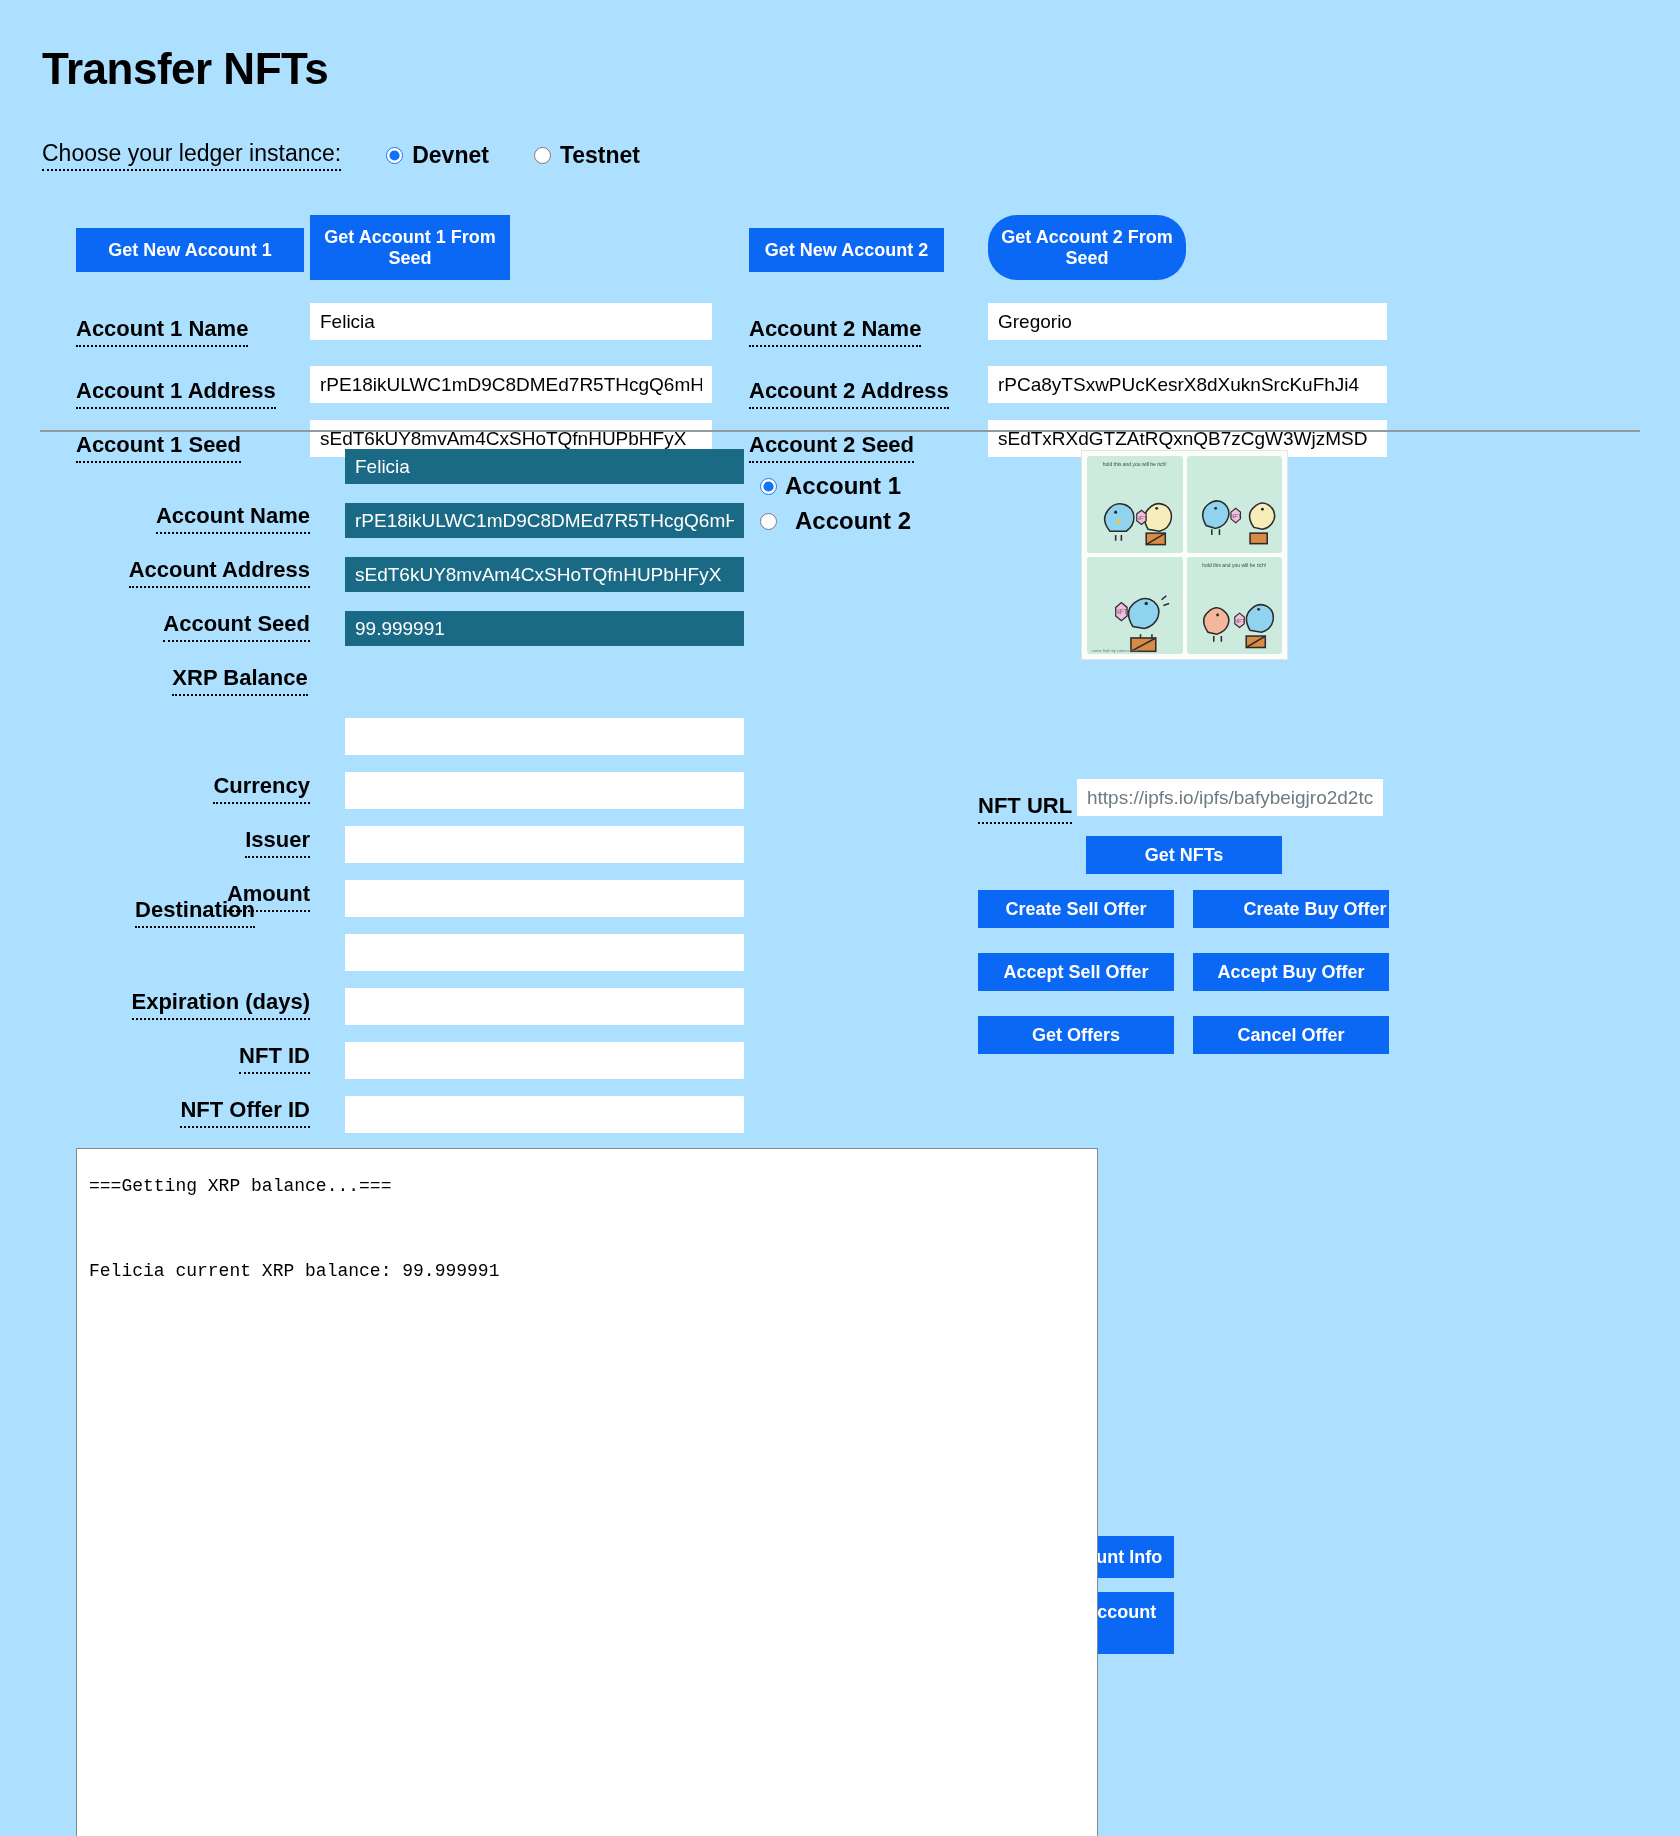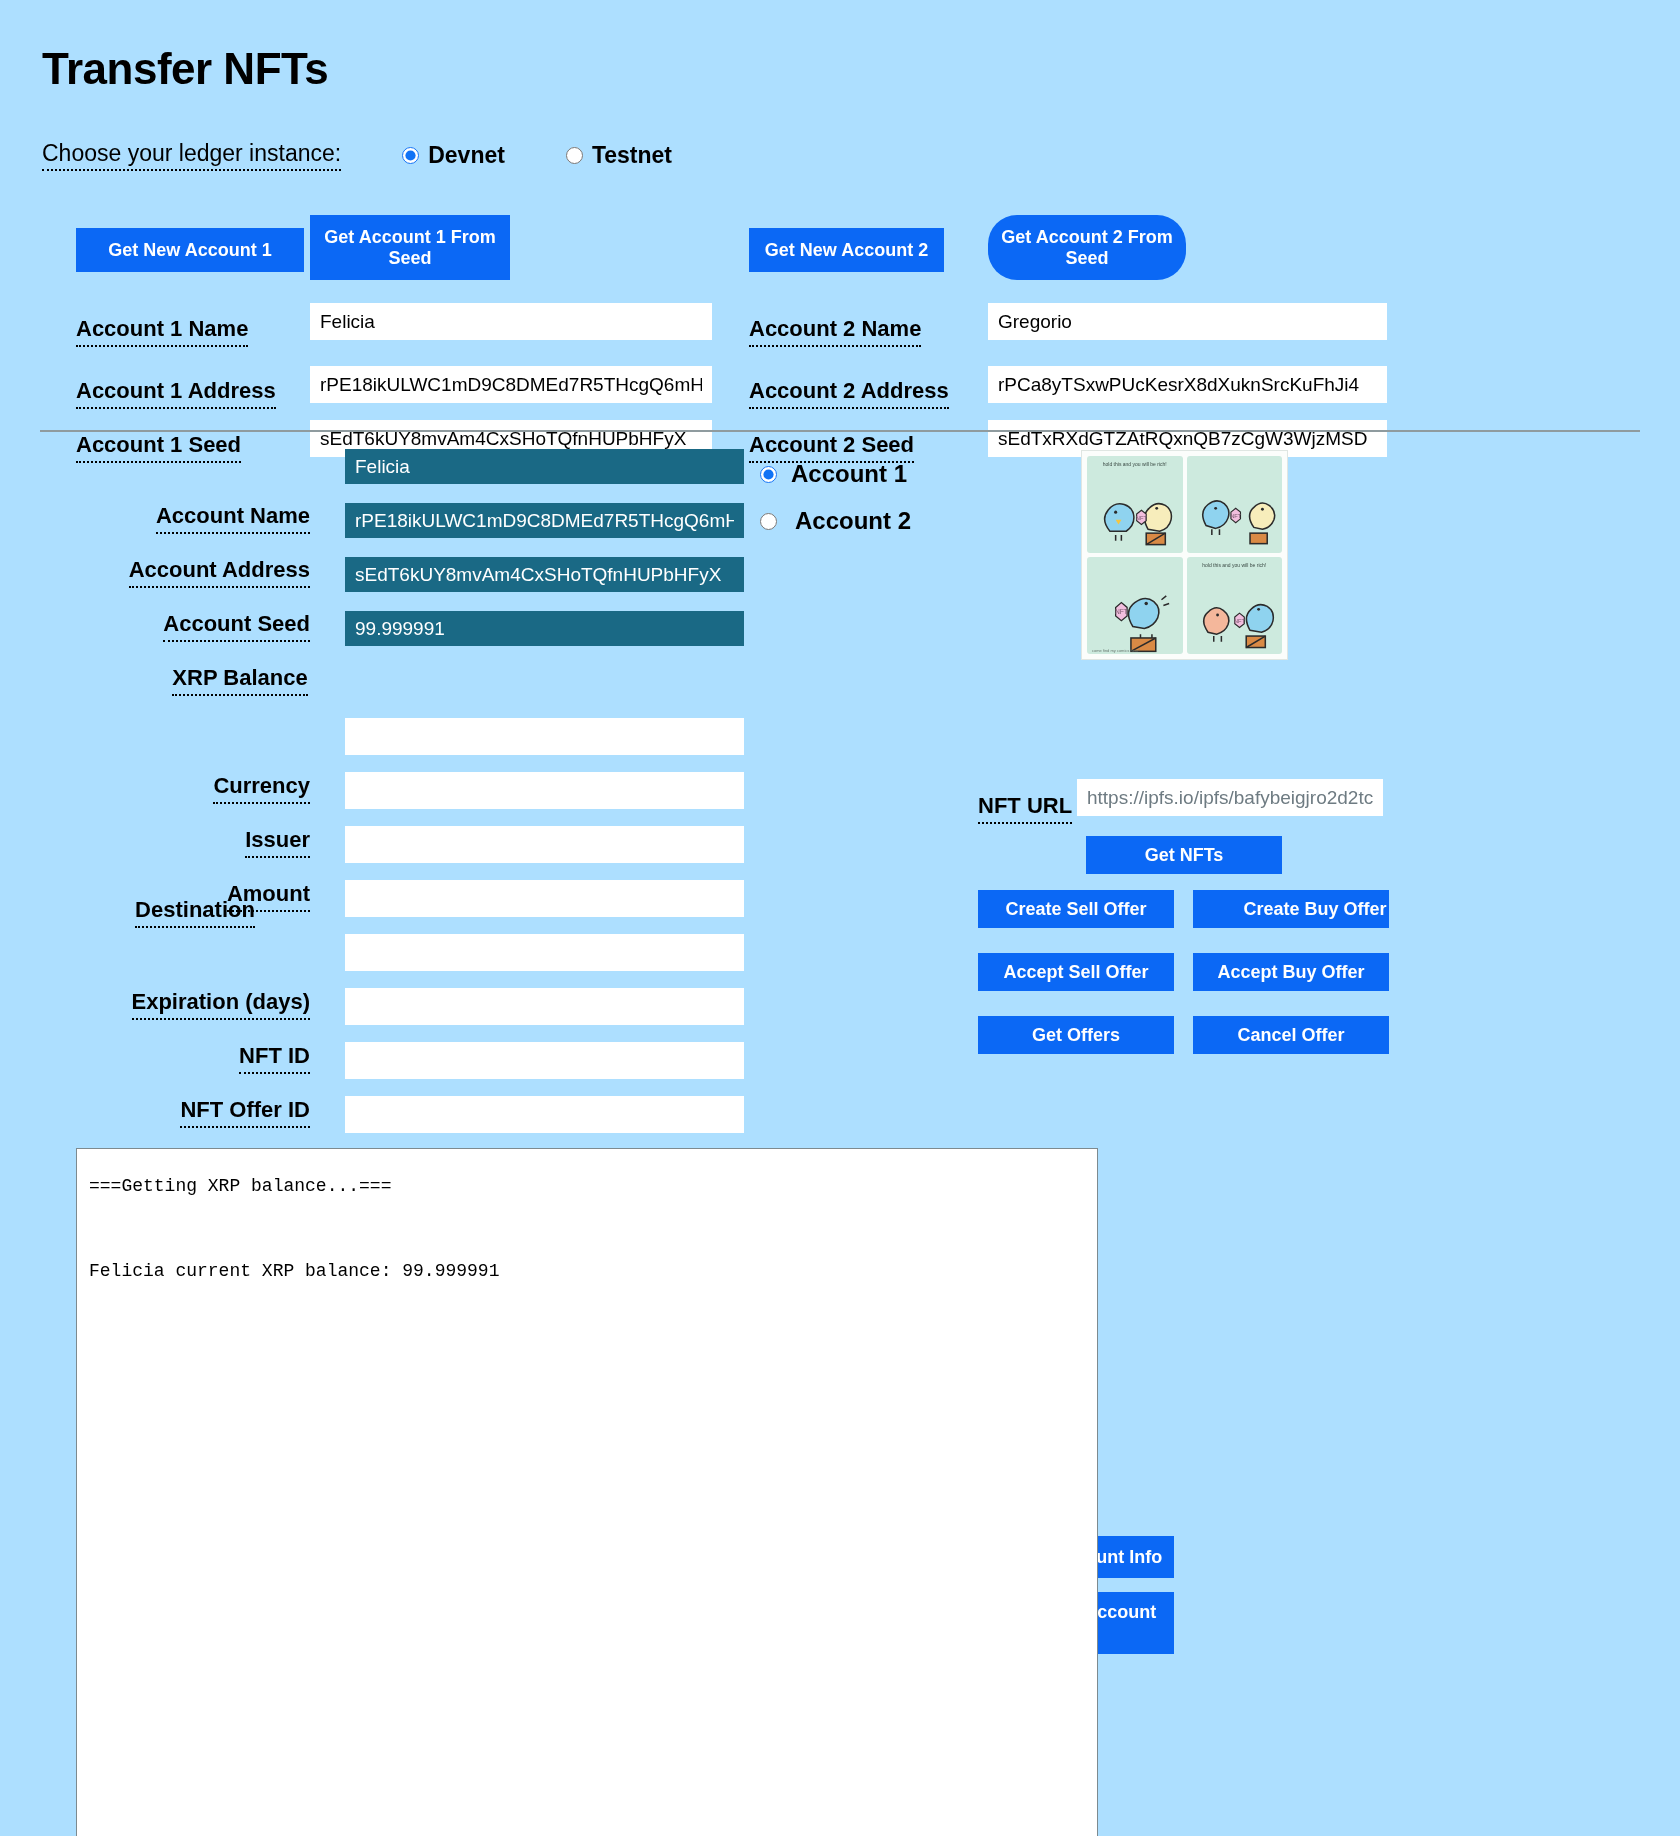--- a/index.html
+++ b/index.html
@@ -15,21 +15,21 @@
 
   
   .page-title{
     position:absolute; left:42px; top:44px;
     font-size:44px; font-weight:bold; letter-spacing:-0.5px;
   }
 
   
   .ledger-row{
     position:absolute; left:42px; top:140px;
-    display:flex; align-items:center; gap:16px;
+    display:flex; align-items:center; gap:0px;
     font-size:23px;
   }
   .ledger-label{
     border-bottom:2px dotted #000; padding-bottom:2px; font-weight:normal;
   }
   .radio-wrap{ display:flex; align-items:center; gap:9px; }
   .radio-wrap.first { margin-left:45px; }
   .radio-wrap.second{ margin-left:45px; }
   .radio-wrap span{ font-weight:bold; font-size:23px; }
   input[type=radio]{ width:17px; height:17px; margin:0; accent-color:#1173f5; }
@@ -156,21 +156,21 @@
 <div class="abs" style="left:155px;top:611px;width:155px;text-align:right;">
   <span class="lbl">Account Seed</span>
 </div>
 <input class="fld-teal abs" style="left: 345px; top: 557px; width: 399px; height: 35px;" value="sEdT6kUY8mvAm4CxSHoTQfnHUPbHFyX">
 
 <div class="abs" style="left:170px;top:665px;width:140px;text-align:center;">
   <span class="lbl">XRP Balance</span>
 </div>
 <input class="fld-teal abs" style="left: 345px; top: 611px; width: 399px; height: 35px;" value="99.999991">
 
-<label class="abs" style="left:760px;top:460px;display:flex;align-items:center;gap:14px;">
+<label class="abs" style="left:760px;top:472px;display:flex;align-items:center;gap:8px;">
   <input type="radio" name="acct" checked="" style="">
   <span style="font-size:24px;font-weight:bold;">Account 1</span>
 </label>
 <label class="abs" style="left:760px;top:507px;display:flex;align-items:center;gap:18px;justify-content:space-between;">
   <input type="radio" name="acct" style="">
   <span style="font-size:24px;font-weight:bold;">Account 2</span>
 </label>
 
 <div class="abs" style="left:80px;top:773px;width:230px;text-align:right;">
   <span class="lbl">Currency</span>

